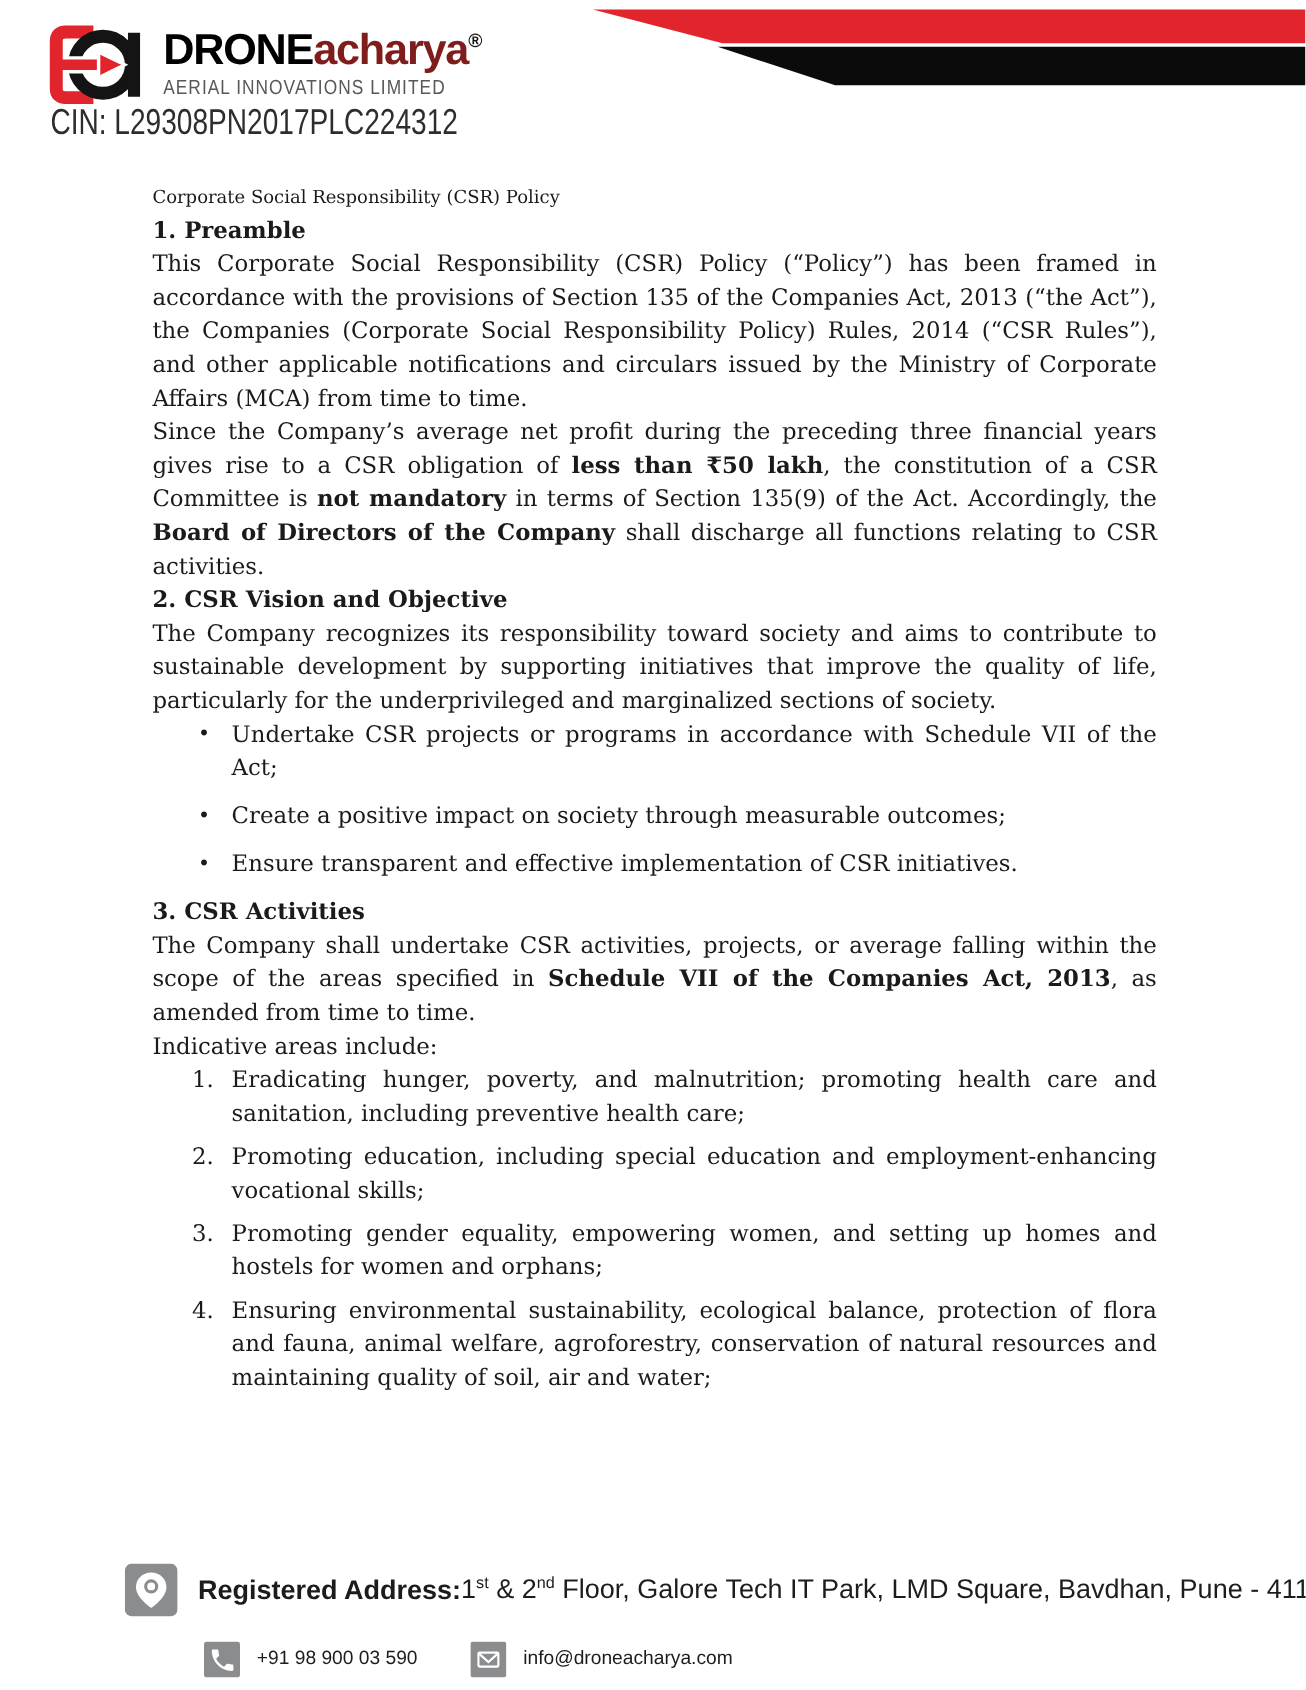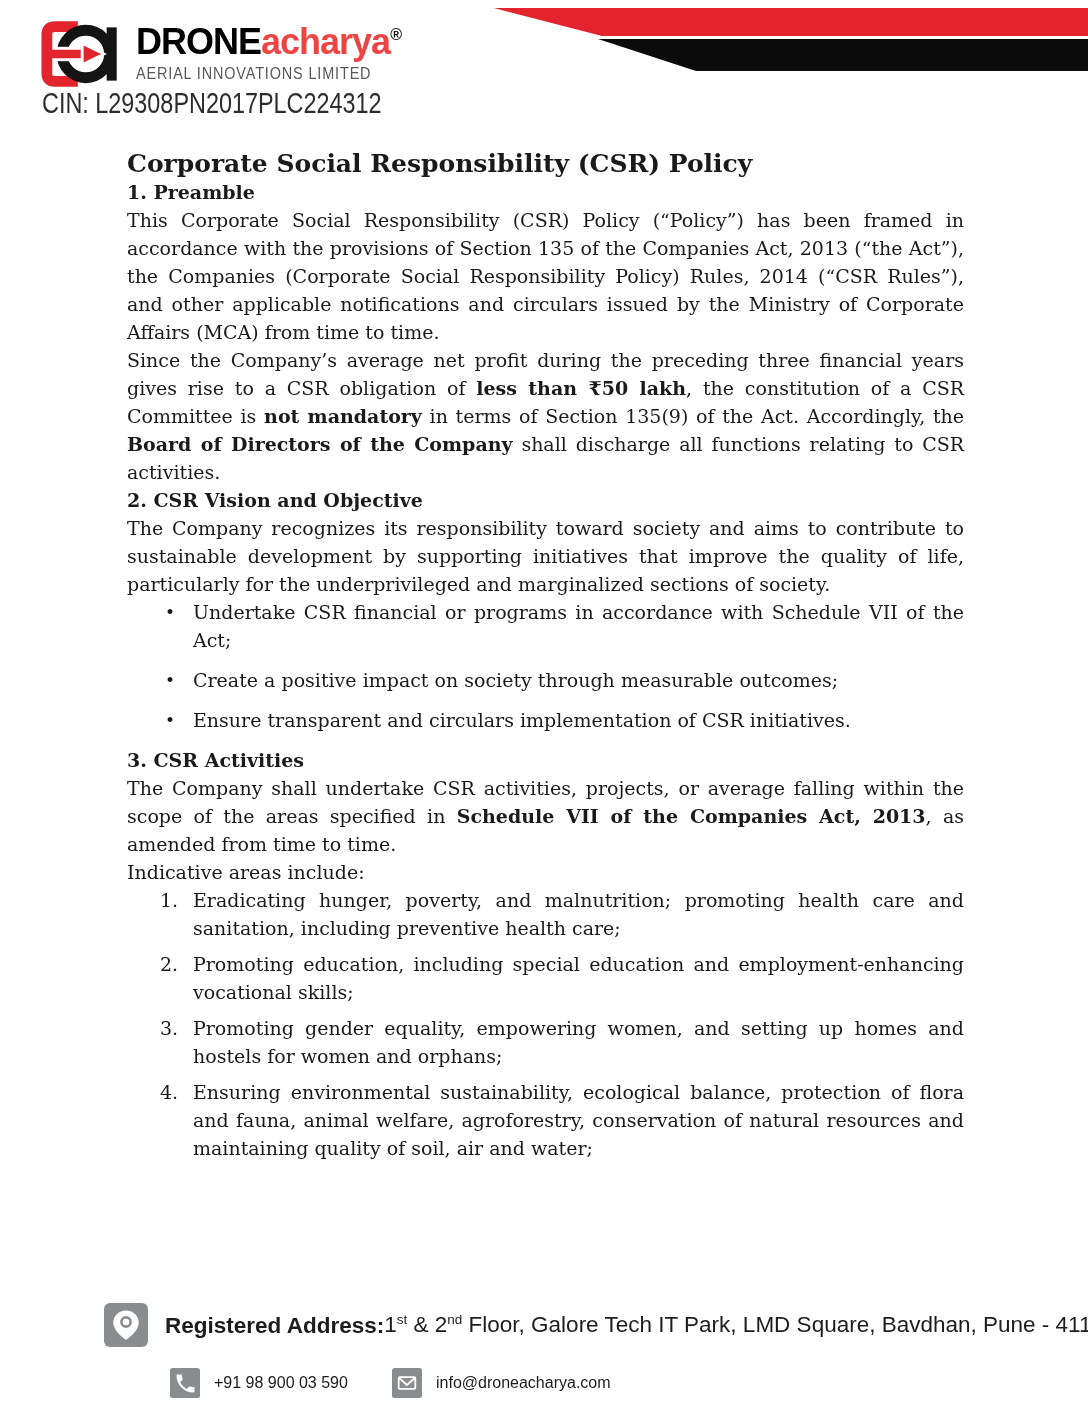--- a/index.html
+++ b/index.html
@@ -6,31 +6,31 @@
   body{width:1088px;height:1408px;background:#ffffff;position:relative;
        font-family:"Liberation Sans", sans-serif;color:#1a1a1a;}
   .page{position:absolute;inset:0;overflow:hidden;background:#fff;}
 
   
   .stripes{position:absolute;top:0;right:0;width:600px;height:80px;}
   .logo-mark{position:absolute;left:40px;top:18px;width:80px;height:72px;}
   .brand{position:absolute;left:136px;top:16px;white-space:nowrap;}
   .brand-line{font-size:36px;font-weight:bold;letter-spacing:-1px;line-height:38px;}
   .brand-drone{color:#000000;}
-  .brand-acharya{color:#ef4444;}
+  .brand-acharya{color:#7f1d1d;}
   .reg-mark{font-size:16px;color:#141414;vertical-align:14px;font-weight:bold;letter-spacing:0;}
   .tagline{font-size:17px;color:#57585a;letter-spacing:1px;margin-top:3px;
            transform:scaleX(0.85);transform-origin:left top;white-space:nowrap;}
   .cin{position:absolute;left:42px;top:86px;font-size:30px;color:#2d2d2d;
        transform:scaleX(0.78);transform-origin:left top;white-space:nowrap;}
 
   
   .content{position:absolute;left:127px;top:150px;width:837px;
            font-family:"DejaVu Serif", serif;font-size:19px;line-height:28px;color:#1a1a1a;}
-  .doc-title{text-align:center;font-weight:bold;font-size:25px;margin:0;}
+  .doc-title{text-align:center;font-weight:normal;font-size:15px;margin:0;}
   .heading{font-weight:bold;margin:0;}
   .content p{margin:0;text-align:justify;}
   .gap16{margin-bottom:16px;}
   .gap20{margin-bottom:20px;}
   .gap22{margin-bottom:22px;}
   .gap26{margin-bottom:26px;}
   .hgap20{margin-bottom:20px;}
   ul.bullets{list-style:none;margin:0 0 12px 0;padding:0;}
   ul.bullets li{display:flex;margin-bottom:12px;padding-left:38px;text-align:justify;}
   ul.bullets li:last-child{margin-bottom:0;}
@@ -83,23 +83,23 @@
     <p class="doc-title">Corporate Social Responsibility (CSR) Policy</p>
 
     <p class="heading">1. Preamble</p>
     <p class="gap16">This Corporate Social Responsibility (CSR) Policy (“Policy”) has been framed in accordance with the provisions of Section 135 of the Companies Act, 2013 (“the Act”), the Companies (Corporate Social Responsibility Policy) Rules, 2014 (“CSR Rules”), and other applicable notifications and circulars issued by the Ministry of Corporate Affairs (MCA) from time to time.</p>
     <p class="gap22"><span>Since the Company’s average net profit during the preceding three financial years gives rise to a CSR obligation of </span><b>less than ₹50 lakh</b><span>, the constitution of a CSR Committee is </span><b>not mandatory</b><span> in terms of Section 135(9) of the Act. Accordingly, the </span><b>Board of Directors of the Company</b><span> shall discharge all functions relating to CSR activities.</span></p>
 
     <p class="heading">2. CSR Vision and Objective</p>
     <p class="gap20">The Company recognizes its responsibility toward society and aims to contribute to sustainable development by supporting initiatives that improve the quality of life, particularly for the underprivileged and marginalized sections of society.</p>
 
     <ul class="bullets">
-      <li>Undertake CSR financial or programs in accordance with Schedule VII of the Act;</li>
+      <li>Undertake CSR projects or programs in accordance with Schedule VII of the Act;</li>
       <li>Create a positive impact on society through measurable outcomes;</li>
-      <li>Ensure transparent and circulars implementation of CSR initiatives.</li>
+      <li>Ensure transparent and effective implementation of CSR initiatives.</li>
     </ul>
 
     <p class="heading hgap20">3. CSR Activities</p>
     <p class="gap22"><span>The Company shall undertake CSR activities, projects, or average falling within the scope of the areas specified in </span><b>Schedule VII of the Companies Act, 2013</b><span>, as amended from time to time.</span></p>
     <p class="gap26">Indicative areas include:</p>
 
     <ol class="areas">
       <li>
         <span class="num">1.</span>
         <span class="text">Eradicating hunger, poverty, and malnutrition; promoting health care and sanitation, including preventive health care;</span>

